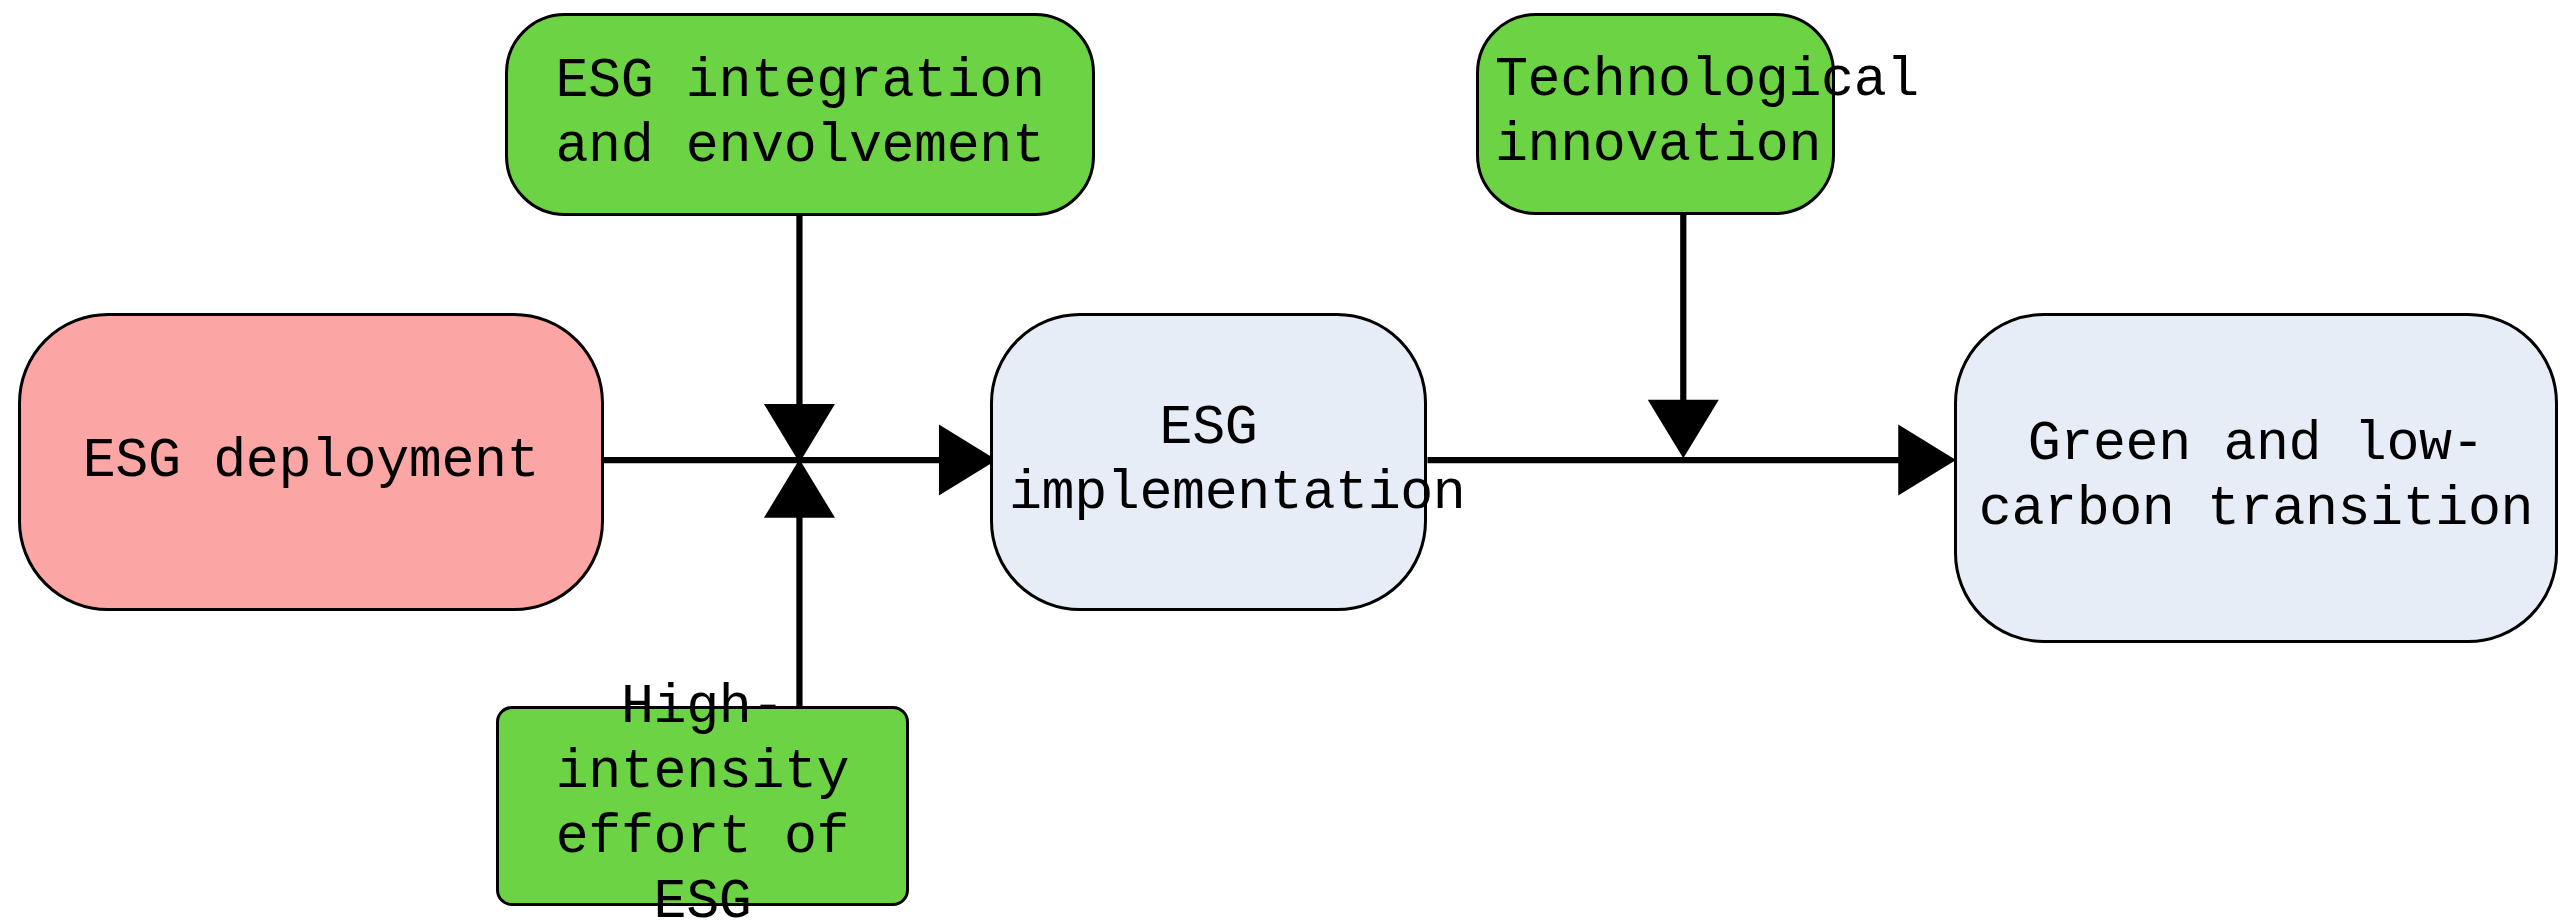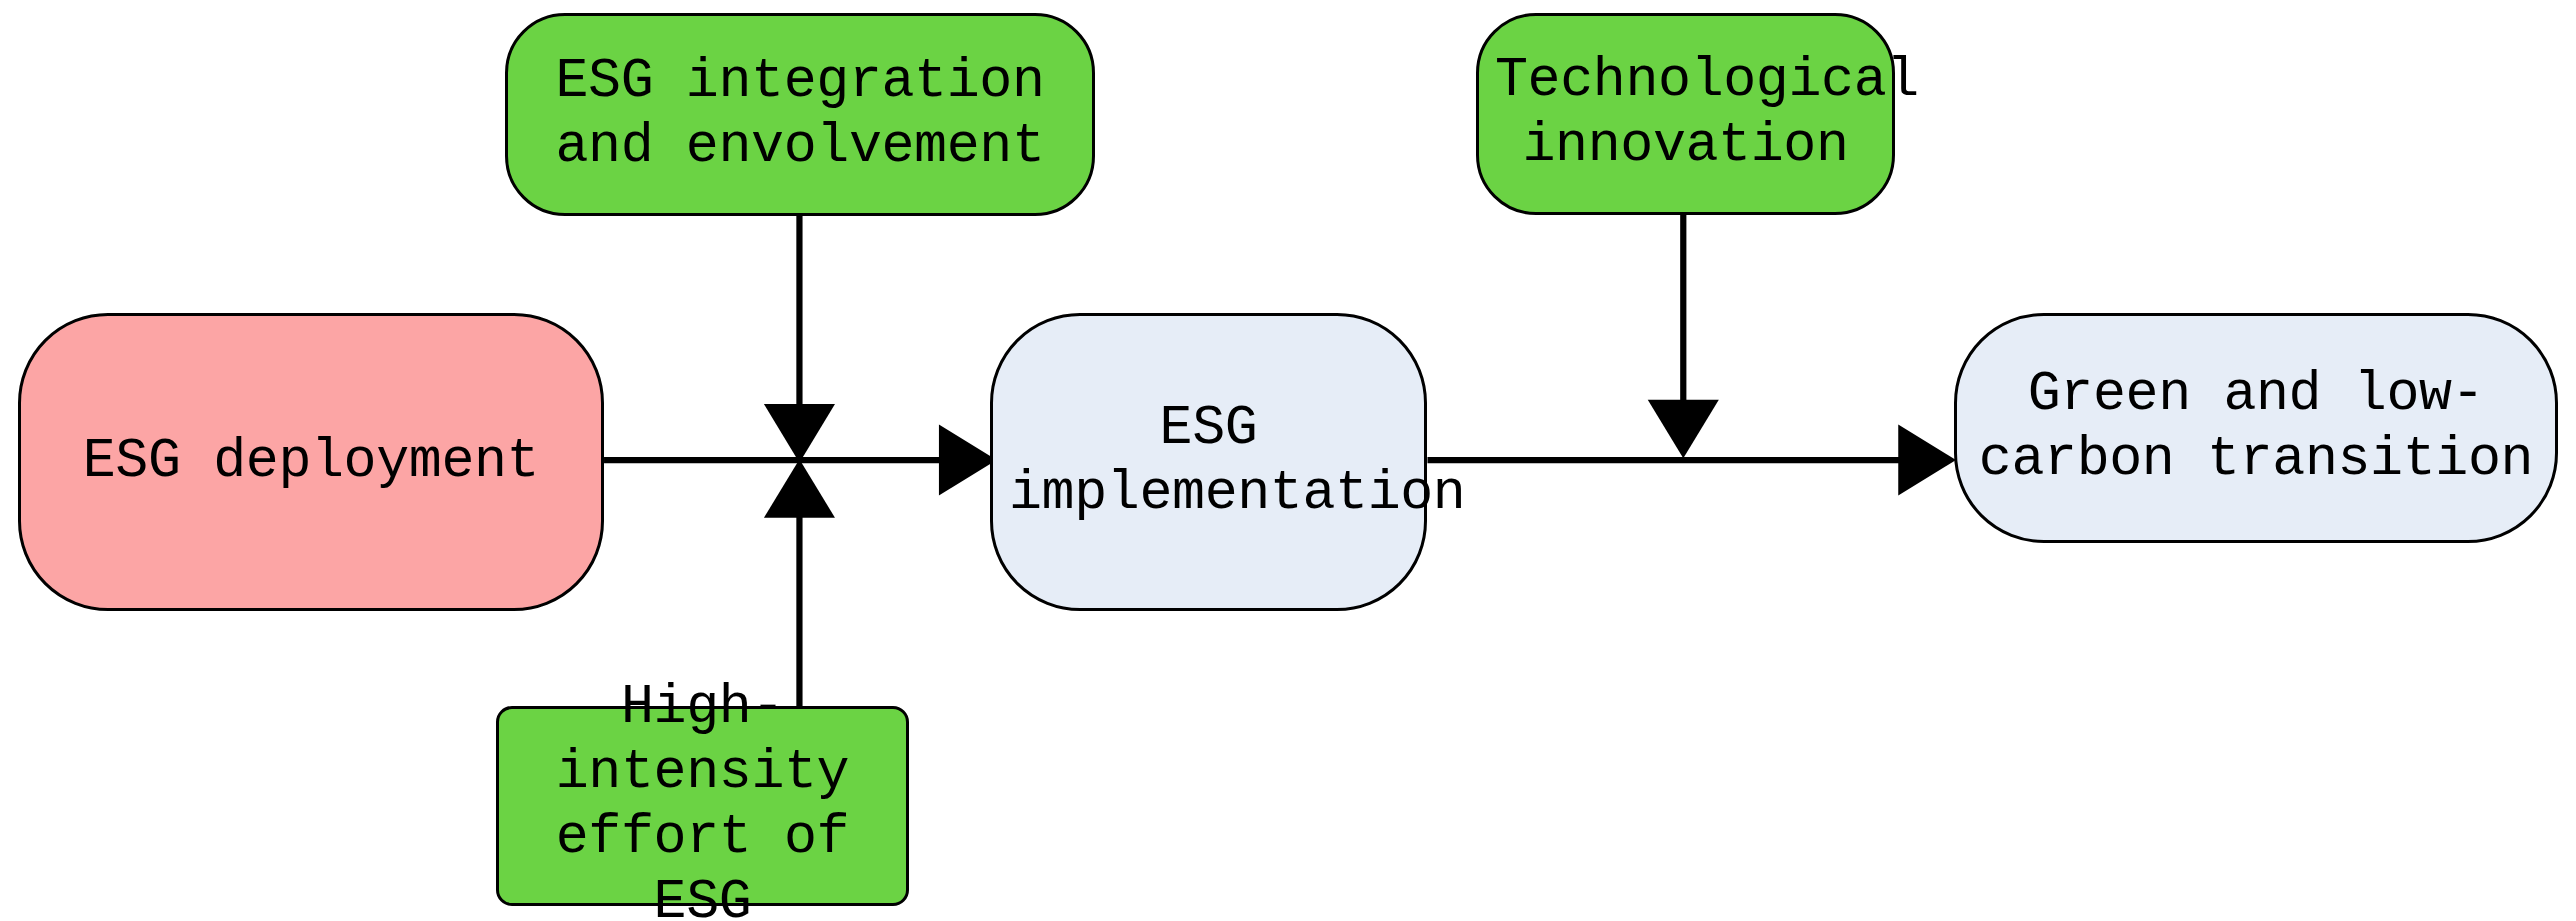--- a/index.html
+++ b/index.html
@@ -69,35 +69,35 @@
 
     <line x1="1895" y1="242" x2="1895" y2="455" stroke="#000000" stroke-width="7"></line>
     <polygon points="1855,450 1935,450 1895,516" fill="#000000"></polygon>
   </svg>
 
   <div class="node" id="node-esg-integration" style="left: 505px; top: 13.3px; width: 590px; height: 203px; background: rgb(107, 211, 68); border-color: rgb(0, 0, 0); color: rgb(0, 0, 0); border-radius: 60px;">
     <span class="node-label">ESG integration
 and envolvement</span>
   </div>
 
-  <div class="node" id="node-technological-innovation" style="left: 1476px; top: 13.3px; width: 419px; height: 202px; background: rgb(107, 211, 68); border-color: rgb(0, 0, 0); color: rgb(0, 0, 0); border-radius: 60px;">
+  <div class="node" id="node-technological-innovation" style="left: 1476px; top: 13.3px; width: 359px; height: 202px; background: rgb(107, 211, 68); border-color: rgb(0, 0, 0); color: rgb(0, 0, 0); border-radius: 60px;">
     <span class="node-label">Technological
 innovation</span>
   </div>
 
   <div class="node" id="node-esg-deployment" style="left: 18px; top: 313px; width: 586px; height: 298px; background: #fca5a5; border-color: rgb(0, 0, 0); color: rgb(0, 0, 0); border-radius: 90px;">
     <span class="node-label">ESG deployment</span>
   </div>
 
   <div class="node" id="node-esg-implementation" style="left: 990px; top: 313px; width: 437px; height: 298px; background: rgb(230, 237, 247); border-color: rgb(0, 0, 0); color: rgb(0, 0, 0); border-radius: 90px;">
     <span class="node-label">ESG
 implementation</span>
   </div>
 
-  <div class="node" id="node-green-low-carbon-transition" style="left: 1954px; top: 313px; width: 604px; height: 230px; background: rgb(230, 237, 247); border-color: rgb(0, 0, 0); color: rgb(0, 0, 0); border-radius: 90px;">
+  <div class="node" id="node-green-low-carbon-transition" style="left: 1954px; top: 313px; width: 604px; height: 330px; background: rgb(230, 237, 247); border-color: rgb(0, 0, 0); color: rgb(0, 0, 0); border-radius: 90px;">
     <span class="node-label">Green and low-
 carbon transition</span>
   </div>
 
   <div class="node" id="node-high-intensity-effort" style="left: 496px; top: 706px; width: 413px; height: 200px; background: rgb(107, 211, 68); border-color: rgb(0, 0, 0); color: rgb(0, 0, 0); border-radius: 16px;">
     <span class="node-label">High-intensity
 effort of ESG</span>
   </div>
 
 </div>

